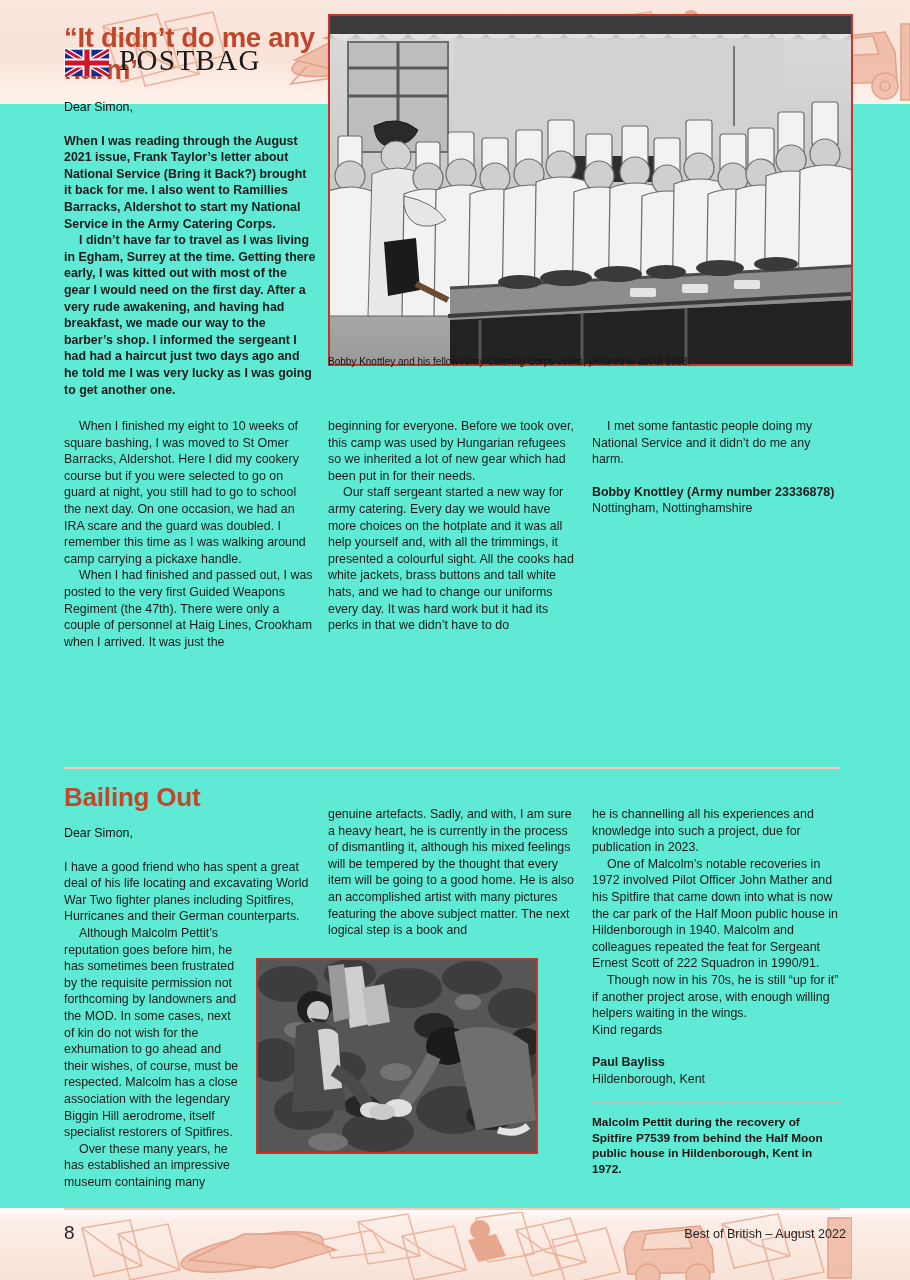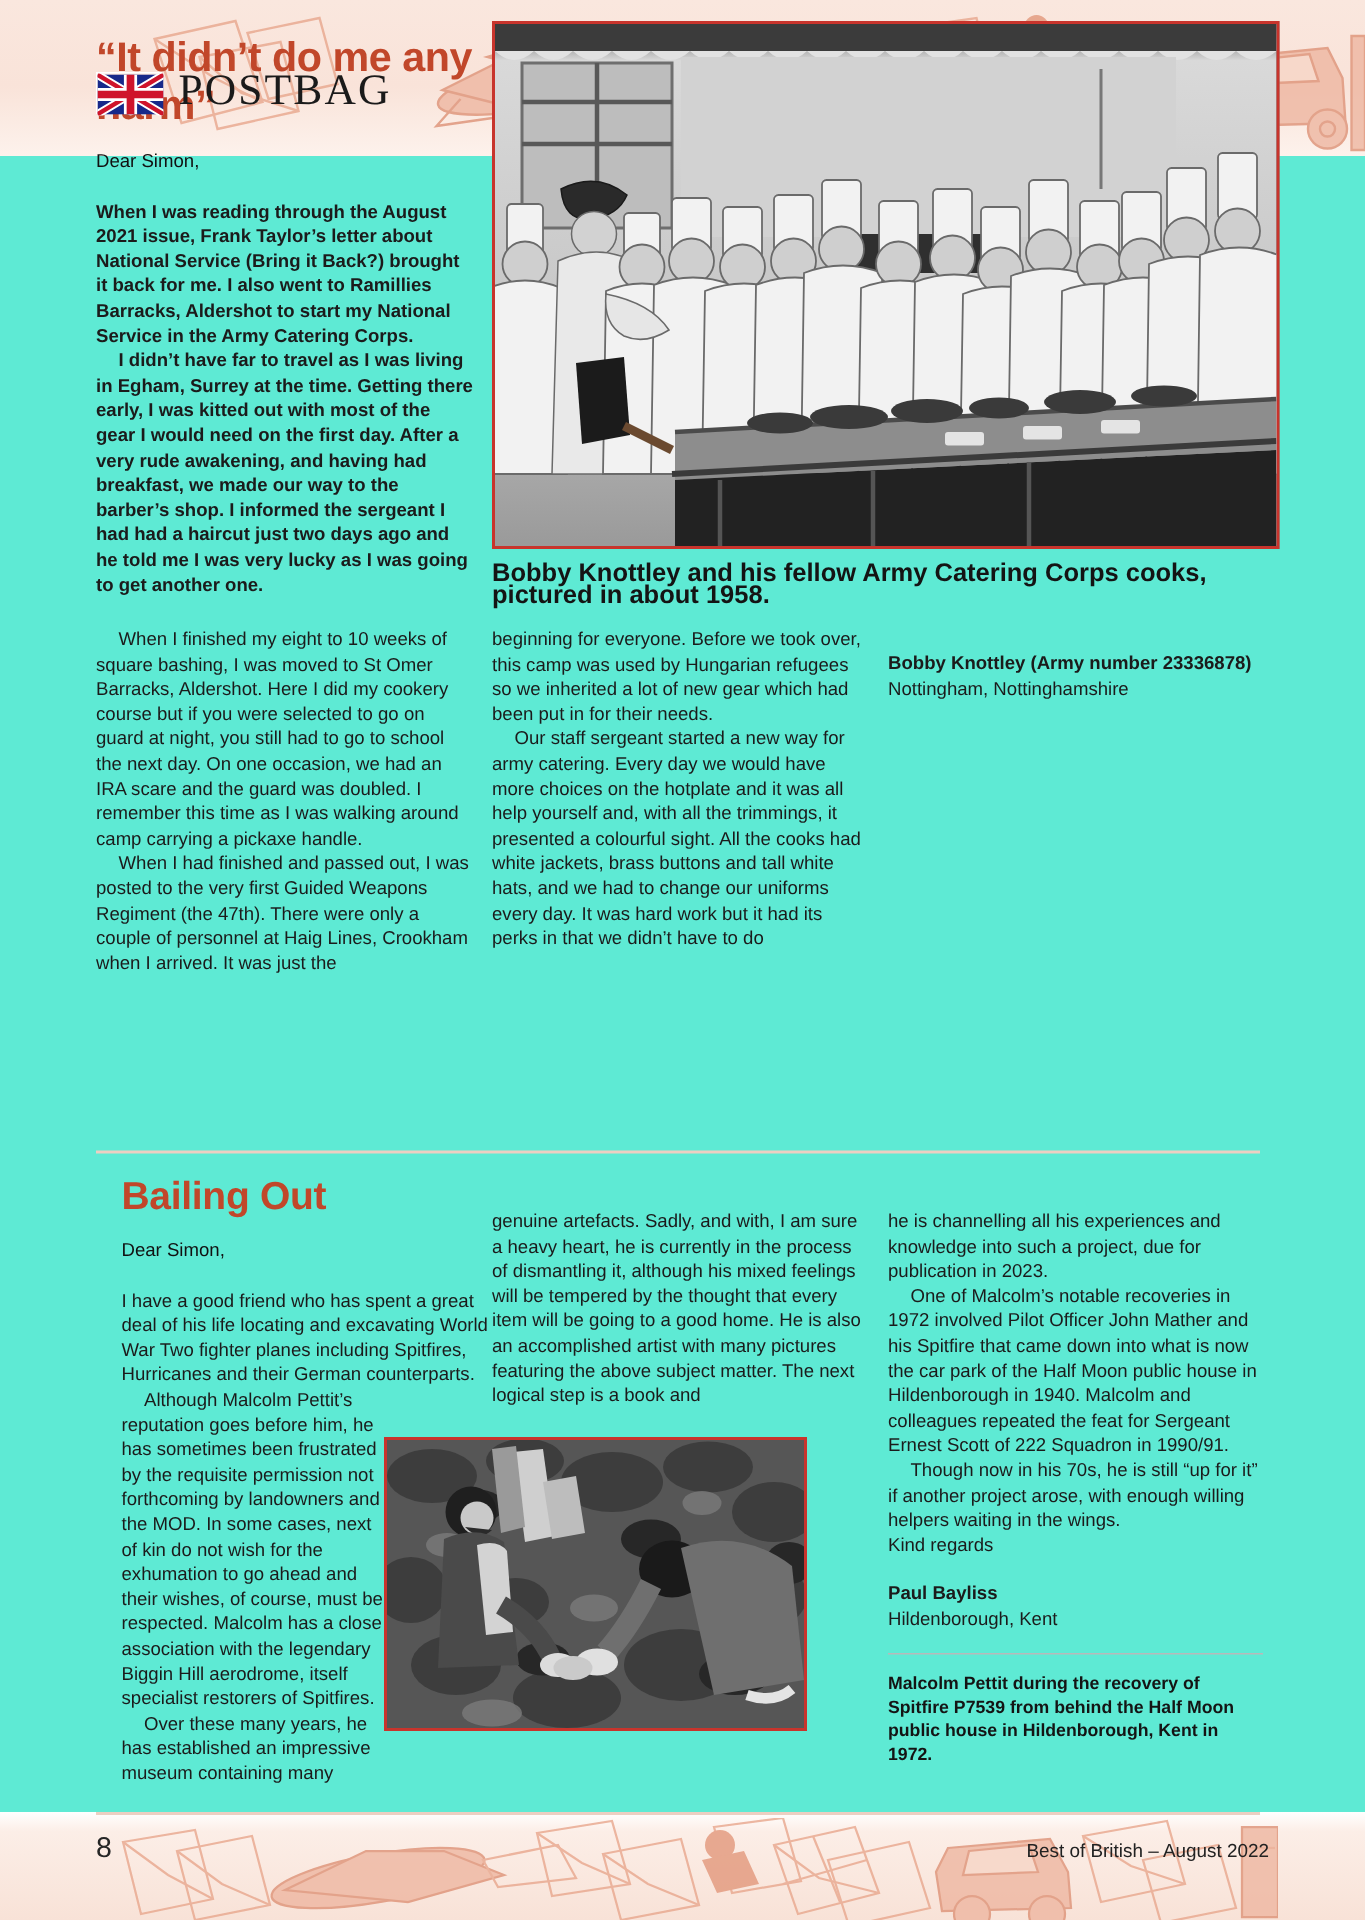--- a/index.html
+++ b/index.html
@@ -95,25 +95,25 @@
   .photo1 {
     position: absolute;
     left: 328px; top: 14px;
     width: 525px; height: 352px;
     border: 2px solid #c8342c;
     background: #8d8d8d;
     overflow: hidden;
   }
   .caption1 {
     position: absolute;
-    left: 328px; top: 374px;
+    left: 328px; top: 354px;
     width: 528px;
-    font-size: 17px;
+    font-size: 10px;
     line-height: 15px;
-    font-weight: bold;
+    font-weight: normal;
     color: #141414;
   }
 
   .a1-lower {
     position: absolute;
     left: 64px; top: 418px;
     width: 790px;
     display: flex;
     gap: 12px;
   }
@@ -136,21 +136,20 @@
     background: #eccfc2;
   }
   .rule-1 { top: 767px; }
 
   
   .article2 { position: relative; }
   .a2-col1 {
     position: absolute;
     left: 64px; top: 782px;
     width: 252px;
-    margin-left: 17px;
   }
   .a2-col1 .narrow { width: 180px; }
   .headline2 {
     color: #c1472a;
     font-size: 26px;
     line-height: 30px;
     font-weight: bold;
     margin: 0;
     letter-spacing: -0.2px;
   }
@@ -419,20 +418,21 @@
     <div class="a1-lower">
       <div class="c col-text">
         <p class="indent">When I finished my eight to 10 weeks of square bashing, I was moved to St Omer Barracks, Aldershot. Here I did my cookery course but if you were selected to go on guard at night, you still had to go to school the next day. On one occasion, we had an IRA scare and the guard was doubled. I remember this time as I was walking around camp carrying a pickaxe handle.</p>
         <p class="indent">When I had finished and passed out, I was posted to the very first Guided Weapons Regiment (the 47th). There were only a couple of personnel at Haig Lines, Crookham when I arrived. It was just the</p>
       </div>
       <div class="c c2 col-text">
         <p>beginning for everyone. Before we took over, this camp was used by Hungarian refugees so we inherited a lot of new gear which had been put in for their needs.</p>
         <p class="indent">Our staff sergeant started a new way for army catering. Every day we would have more choices on the hotplate and it was all help yourself and, with all the trimmings, it presented a colourful sight. All the cooks had white jackets, brass buttons and tall white hats, and we had to change our uniforms every day. It was hard work but it had its perks in that we didn’t have to do</p>
       </div>
       <div class="c c3 col-text">
+        <p class="indent">I met some fantastic people doing my National Service and it didn’t do me any harm.</p>
         <div class="signoff">
           <div class="nm">Bobby Knottley (Army number 23336878)</div>
           <div>Nottingham, Nottinghamshire</div>
         </div>
       </div>
     </div>
 
     <div class="rule rule-1"></div>
 
     <div class="a2-col1">

